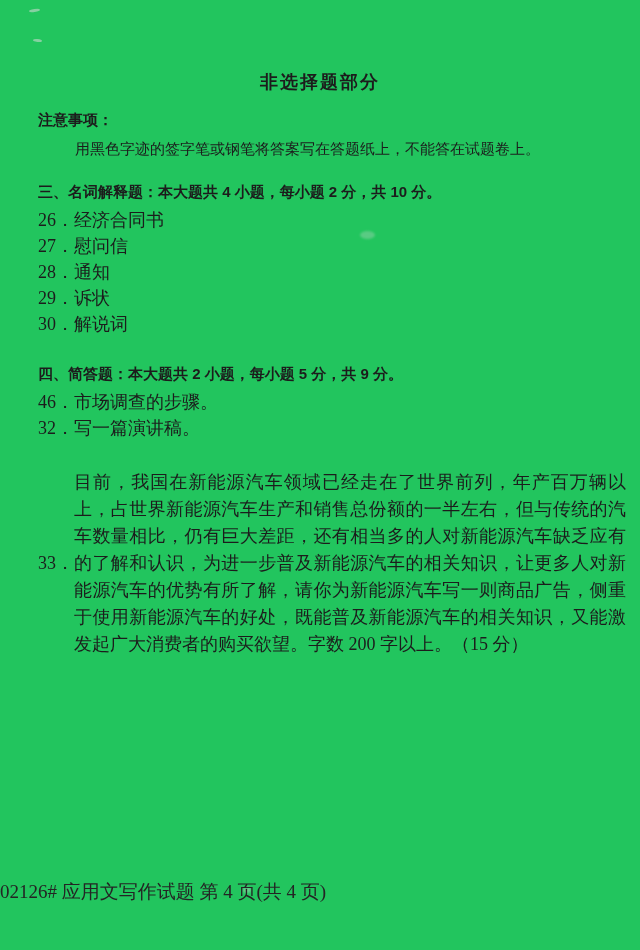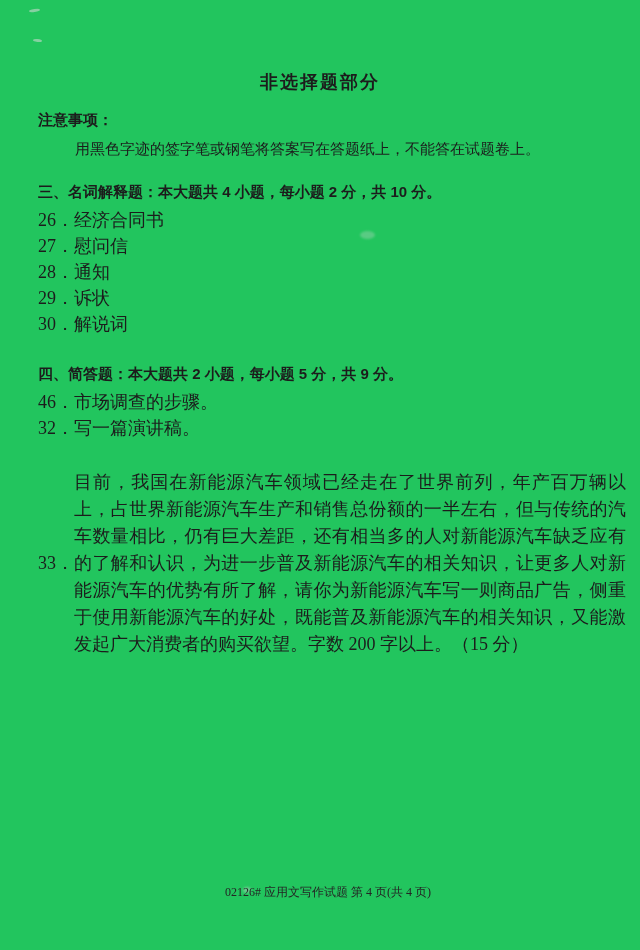--- a/index.html
+++ b/index.html
@@ -38,23 +38,23 @@
   .sec-three { margin-top:23px; }
   .sec-four  { margin-top:30px; }
   .sec-five  { margin-top:31px; }
   .items { list-style:none; margin-top:9px; }
   .item { display:flex; font-size:18px; line-height:19px; margin-bottom:7px; }
   .item .num { flex:0 0 34px; }
   .item .txt { flex:1; }
   .essay .item { line-height:27px; margin-bottom:5px;align-items:center; }
   .essay .txt { text-align:justify; }
   .footer {
-    position:absolute; left:16px; right:0; top:883px;
-    text-align:center;
-    font-size:12px; line-height:18px;
+    position:absolute; left:0; right:0; top:883px;
+    text-align:left;
+    font-size:19px; line-height:18px;
     color:#242424;
   }
   
   .artifact { position:absolute; background:#d9d9d9; border-radius:50%; opacity:.55; }
   .a1 { left:29px; top:9px;  width:11px; height:3px; transform:rotate(-8deg); }
   .a2 { left:33px; top:39px; width:9px;  height:3px; transform:rotate(5deg); }
   .a3 { left:360px; top:231px; width:15px; height:8px; opacity:.3; filter:blur(1px); }
   .a4 { left:243px; top:887px; width:8px; height:6px; opacity:.4; filter:blur(1px); }
 </style>
 </head>

